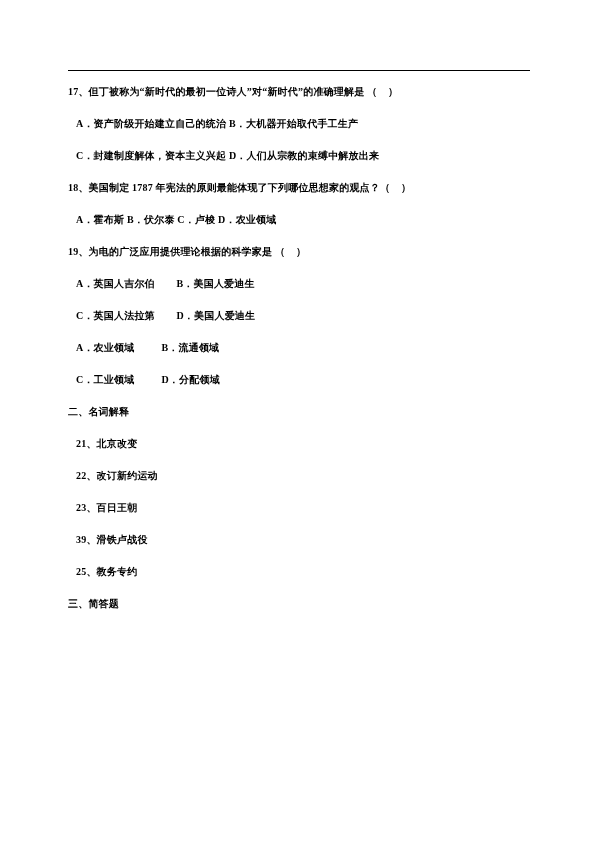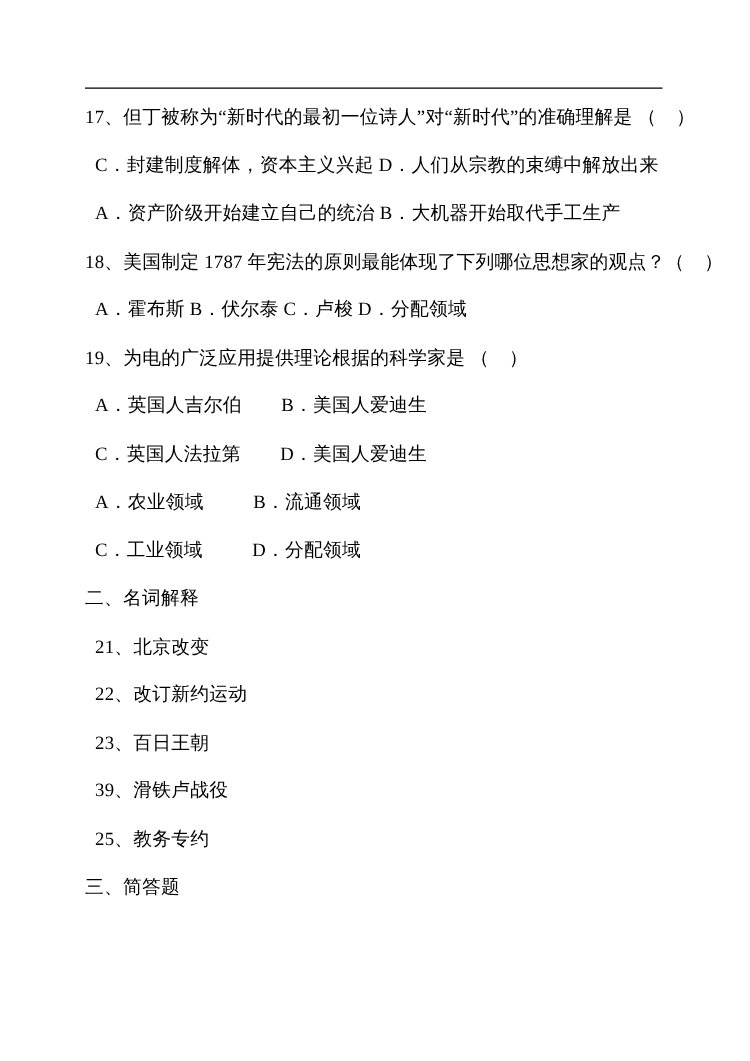--- a/index.html
+++ b/index.html
@@ -29,25 +29,26 @@
     top: 70px;
     width: 462px;
   }
   .top-rule {
     border-top: 1.5px solid #000;
     width: 462px;
     margin: 0 0 14px 0;
     height: 0;
   }
   .line {
-    font-size: 15px;
+    font-size: 10px;
     line-height: 1.3;
     margin: 0 0 19px 0;
     white-space: pre;
     letter-spacing: 0.2px;
+    font-weight: bold;
   }
   .line.opt {
     margin-left: 8px;
   }
   .line.q {
     margin-left: 0px;
   }
   .line.section {
     margin-left: 0;
   }
@@ -56,25 +57,25 @@
   }
 </style>
 </head>
 <body>
 
 <div class="page">
   <div class="content">
     <div class="top-rule"></div>
 
     <div class="line q">17、但丁被称为“新时代的最初一位诗人”对“新时代”的准确理解是 （    ）</div>
+    <div class="line opt">A．资产阶级开始建立自己的统治 B．大机器开始取代手工生产</div>
     <div class="line opt">C．封建制度解体，资本主义兴起 D．人们从宗教的束缚中解放出来</div>
-    <div class="line opt">A．资产阶级开始建立自己的统治 B．大机器开始取代手工生产</div>
 
     <div class="line q">18、美国制定 1787 年宪法的原则最能体现了下列哪位思想家的观点？（    ）</div>
-    <div class="line opt">A．霍布斯 B．伏尔泰 C．卢梭 D．分配领域</div>
+    <div class="line opt">A．霍布斯 B．伏尔泰 C．卢梭 D．农业领域</div>
 
     <div class="line q">19、为电的广泛应用提供理论根据的科学家是 （    ）</div>
     <div class="line opt">A．英国人吉尔伯        B．美国人爱迪生</div>
     <div class="line opt">C．英国人法拉第        D．美国人爱迪生</div>
 
     <div class="line opt">A．农业领域          B．流通领域</div>
     <div class="line opt">C．工业领域          D．分配领域</div>
 
     <div class="line section">二、名词解释</div>
     <div class="line sub">21、北京改变</div>

